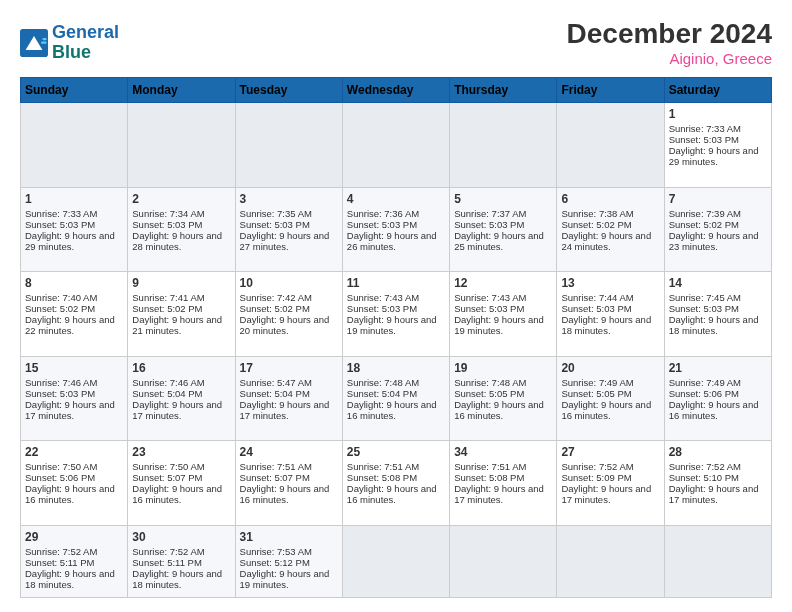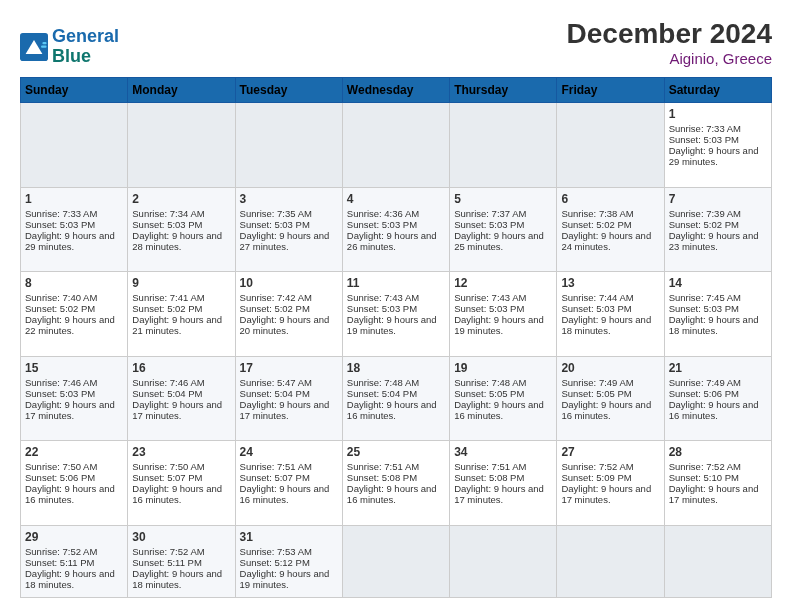--- a/index.html
+++ b/index.html
@@ -13,21 +13,21 @@
     .page {
       width: 792px;
       height: 612px;
       padding: 18px 20px 14px 20px;
       display: flex;
       flex-direction: column;
     }
     .header {
       display: flex;
       justify-content: space-between;
-      align-items: flex-end;
+      align-items: center;
       margin-bottom: 10px;
     }
     .logo {
       display: flex;
       align-items: center;
     }
     .logo-text {
       font-size: 18px;
       font-weight: bold;
       color: #333;
@@ -44,21 +44,21 @@
     .title-block {
       text-align: right;
     }
     .main-title {
       font-size: 28px;
       font-weight: bold;
       color: #333;
     }
     .subtitle {
       font-size: 15px;
-      color: #701a75;
+      color: #ec4899;
     }
     .calendar {
       flex: 1;
       border: 1px solid #ccc;
       border-collapse: collapse;
       width: 100%;
       table-layout: fixed;
     }
     .calendar th {
       background: #1a6aad;
@@ -158,21 +158,21 @@
             <div>Daylight: 9 hours and 28 minutes.</div>
           </td>
           <td>
             <span class="day-num">3</span>
             <div>Sunrise: 7:35 AM</div>
             <div>Sunset: 5:03 PM</div>
             <div>Daylight: 9 hours and 27 minutes.</div>
           </td>
           <td>
             <span class="day-num">4</span>
-            <div>Sunrise: 4:36 AM</div>
+            <div>Sunrise: 7:36 AM</div>
             <div>Sunset: 5:03 PM</div>
             <div>Daylight: 9 hours and 26 minutes.</div>
           </td>
           <td>
             <span class="day-num">5</span>
             <div>Sunrise: 7:37 AM</div>
             <div>Sunset: 5:03 PM</div>
             <div>Daylight: 9 hours and 25 minutes.</div>
           </td>
           <td>

